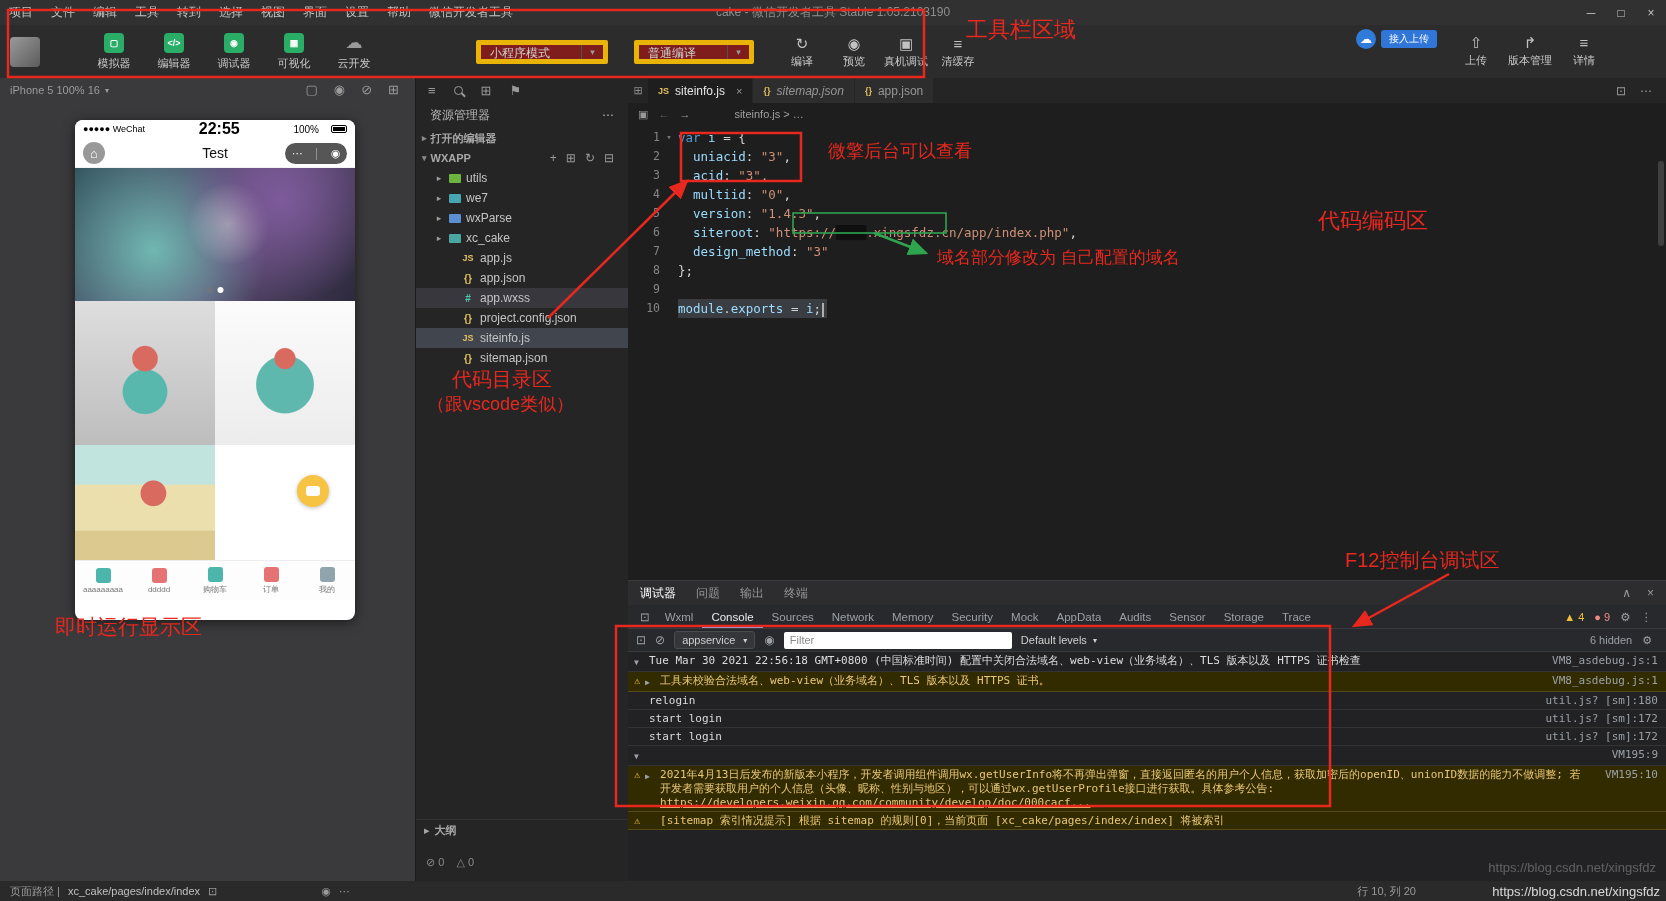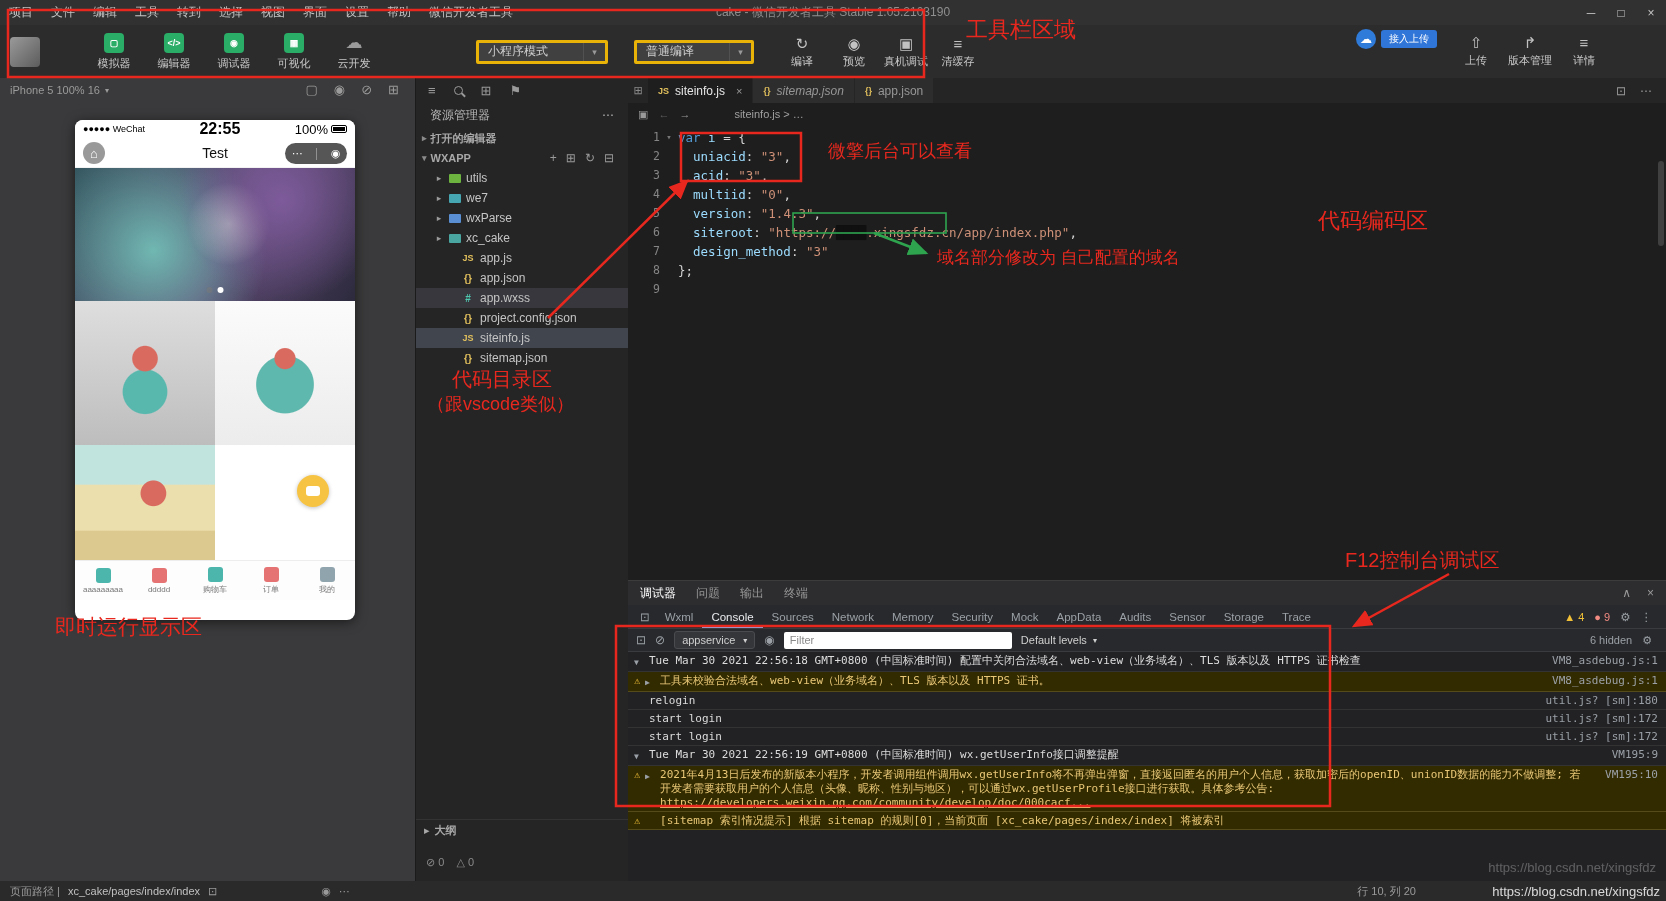--- a/index.html
+++ b/index.html
@@ -17,40 +17,40 @@
 
 
 .toolbar{position:absolute;top:25px;left:0;right:0;height:53px;background:#2c2c2d;display:flex;align-items:center;padding-left:10px;z-index:4}
 .logo{width:30px;height:30px;border-radius:4px;background:linear-gradient(135deg,#9a9a9a,#5c5c5c);margin-right:52px;flex:none}
 .tgl-group{display:flex;gap:16px;margin-right:100px}
 .tb-toggle{width:44px;display:flex;flex-direction:column;align-items:center;gap:3px}
 .tb-ic{width:20px;height:20px;border-radius:4px;display:flex;align-items:center;justify-content:center;font-size:9px;color:#fff;font-weight:bold}
 .tb-ic.green{background:#2aae67}
 .tb-ic.gray{background:transparent;color:#9a9a9a;font-size:17px;font-weight:normal}
 .tb-label{font-size:11px;color:#c8c8c8;white-space:nowrap}
-.select{height:24px;background:#404040;border:3px solid #eab308;border-radius:2px;display:flex;align-items:center;padding-left:9px;color:#cfcfcf;font-size:12px;margin-right:26px}
+.select{height:24px;background:#7f1d1d;border:5px solid #eab308;border-radius:2px;display:flex;align-items:flex-start;padding-left:9px;color:#cfcfcf;font-size:12px;margin-right:26px}
 .select .val{flex:1;white-space:nowrap}
 .select .caret{width:22px;height:100%;border-left:1px solid #515151;display:flex;align-items:center;justify-content:center;color:#9a9a9a;font-size:9px;margin-left:12px}
 .act-group{display:flex;gap:8px}
 .tb-action{display:flex;flex-direction:column;align-items:center;gap:2px;min-width:44px}
 .tb-action .g{font-size:15px;color:#c2c2c2;height:17px;line-height:17px}
 .tb-right{position:absolute;right:60px;top:1px;height:50px;width:250px}
 .badge-row{position:absolute;left:0;top:3px;display:flex;align-items:center;gap:5px}
 .cloud-logo{width:20px;height:20px;border-radius:50%;background:#2f7bd9;color:#fff;display:flex;align-items:center;justify-content:center;font-size:12px}
 .badge{background:#3076d9;color:#fff;font-size:10px;padding:2px 8px;border-radius:3px;white-space:nowrap}
 .right-actions{position:absolute;right:0;top:8px;display:flex;gap:10px}
 
 
 .sim{position:absolute;top:78px;left:0;width:415px;height:803px;background:#3a3a3c}
 .sim-bar{position:absolute;top:6px;left:10px;color:#9b9b9b;font-size:11px;display:flex;gap:5px;align-items:center}
 .sim-icons{position:absolute;top:4px;right:16px;display:flex;gap:16px;color:#9b9b9b;font-size:13px}
 .phone{position:absolute;top:42px;left:75px;width:280px;height:500px;background:#fff;border-radius:8px;overflow:hidden;box-shadow:0 2px 12px rgba(0,0,0,.55)}
 .p-status{height:18px;display:flex;justify-content:space-between;align-items:center;padding:0 8px;font-size:9px;color:#000;background:#fff}
 .p-time{font-weight:bold;font-size:16px}
-.p-batt-wrap{display:flex;align-items:center;gap:3px;font-size:13px}
+.p-batt-wrap{display:flex;align-items:center;gap:12px;font-size:10px}
 .batt{width:16px;height:8px;border:1px solid #000;border-radius:2px;position:relative}
 .batt::after{content:"";position:absolute;inset:1px;background:#000}
 .p-nav{height:30px;position:relative;display:flex;align-items:center;justify-content:center;font-size:14px;color:#111;border-bottom:1px solid #f2f2f2;background:#fff}
 .p-home{position:absolute;left:8px;top:4px;width:22px;height:22px;border-radius:50%;background:rgba(70,70,70,.55);color:#fff;display:flex;align-items:center;justify-content:center;font-size:13px}
 .p-capsule{position:absolute;right:8px;top:5px;width:62px;height:21px;border-radius:11px;background:rgba(38,38,38,.78);display:flex;align-items:center;justify-content:space-around;color:#fff;font-size:11px}
 .p-capsule .sep{width:1px;height:12px;background:rgba(255,255,255,.35)}
 .p-hero{height:133px;position:relative;background:
  radial-gradient(circle at 74% 24%,rgba(128,92,158,.95),transparent 45%),
  radial-gradient(circle at 28% 62%,rgba(118,202,190,.85),transparent 52%),
  radial-gradient(circle at 55% 42%,rgba(242,235,218,.75),transparent 24%),
@@ -480,20 +480,25 @@
         <div class="code-line">
           <span class="ln">8</span>
           <span class="fold"></span>
           <span class="code-text"><span class="tok-pl">};</span></span>
         </div>
         <div class="code-line">
           <span class="ln">9</span>
           <span class="fold"></span>
           <span class="code-text"></span>
         </div>
+        <div class="code-line sel-line">
+          <span class="ln">10</span>
+          <span class="fold"></span>
+          <span class="code-text"><span class="tok-id">module</span><span class="tok-pl">.</span><span class="tok-id">exports</span><span class="tok-pl"> = </span><span class="tok-id">i</span><span class="tok-pl">;</span><span class="caret-bar"></span></span>
+        </div>
       </div>
     <div class="ed-scroll">
         <div class="ed-thumb"></div>
       </div>
 
     <div class="dbg">
       <div class="dbg-header">
         <span id="dbgTabsAnchor" style="display:flex;gap:20px">
             <span class="dbg-tab active">调试器</span>
             <span class="dbg-tab">问题</span>
@@ -568,21 +573,20 @@
             <span class="con-text">start login</span>
             <span class="con-src">util.js? [sm]:172</span>
           </div>
           <div class="con-row log">
             <span class="con-exp"></span>
             <span class="con-text">start login</span>
             <span class="con-src">util.js? [sm]:172</span>
           </div>
           <div class="con-row log">
             <span class="con-exp">▼</span>
-            <span class="con-text">Tue Mar 30 2021 22:56:19 GMT+0800 (中国标准时间) wx.getUserInfo接口调整提醒</span>
             <span class="con-src">VM195:9</span>
           </div>
           <div class="con-row warn">
             <span class="warn-ic">⚠</span>
             <span class="con-exp">▶</span>
             <span class="con-text">2021年4月13日后发布的新版本小程序，开发者调用组件调用wx.getUserInfo将不再弹出弹窗，直接返回匿名的用户个人信息，获取加密后的openID、unionID数据的能力不做调整; 若开发者需要获取用户的个人信息（头像、昵称、性别与地区），可以通过wx.getUserProfile接口进行获取。具体参考公告: <span class="con-link">https://developers.weixin.qq.com/community/develop/doc/000cacf...</span></span>
             <span class="con-src">VM195:10</span>
           </div>
           <div class="con-row warn">
             <span class="warn-ic">⚠</span>

